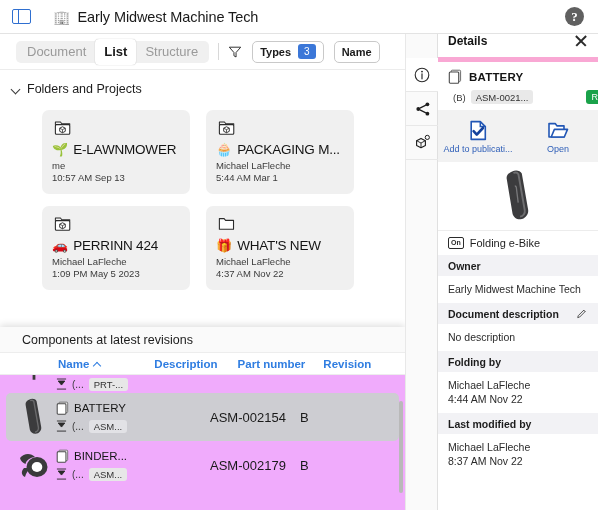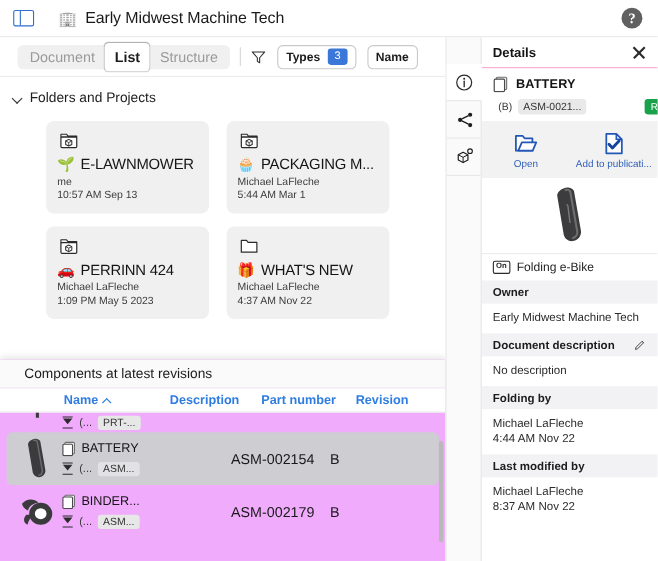--- a/index.html
+++ b/index.html
@@ -418,24 +418,24 @@
     position: absolute;
     left: 438px; top: 34px;
     width: 160px; height: 476px;
     background: #ffffff;
     box-sizing: border-box;
     overflow: hidden;
   }
   .details-head {
     height: 28px;
     display: flex;
-    align-items: center;
+    align-items: flex-start;
     padding: 0 10px;
     box-sizing: border-box;
-    border-bottom: 1px solid #f9a8d4;
+    border-bottom: 5px solid #f9a8d4;
   }
   .details-title {
     font-size: 12px;
     font-weight: bold;
     color: #141414;
     flex: 1;
   }
   .close-x {
     width: 14px; height: 14px;
     position: relative;
@@ -819,36 +819,36 @@
         </svg>
         <span class="rev-letter">(B)</span>
         <span class="pn-chip">ASM-0021...</span>
         <span class="status-badge">Released</span>
       </div>
     </div>
 
     <div class="actions">
       <div class="action">
         <div class="action-icon">
-          <svg width="22" height="21" viewBox="0 0 22 21">
-            <path d="M2 17V3.6h6.2l1.9 2.3H17V17z" fill="#fff" stroke="#2257b5" stroke-width="1.6" stroke-linejoin="round"></path>
-            <path d="M4.2 17l3.2-7.6h13.1L17.3 17z" fill="#fff" stroke="#2257b5" stroke-width="1.6" stroke-linejoin="round"></path>
-          </svg>
-        </div>
-        <span class="action-label">Open</span>
-      </div>
-      <div class="action">
-        <div class="action-icon">
           <svg width="21" height="21" viewBox="0 0 21 21">
             <path d="M3.2 1.6h9.1l5 5V19.4H3.2z" fill="#fff" stroke="#2257b5" stroke-width="1.6" stroke-linejoin="round"></path>
             <path d="M12.3 1.6v5h5" fill="none" stroke="#2257b5" stroke-width="1.5"></path>
             <path d="M5.6 11.2l3.2 3.4 6.1-6.6" fill="none" stroke="#14429c" stroke-width="2.6" stroke-linecap="round" stroke-linejoin="round"></path>
           </svg>
         </div>
         <span class="action-label">Add to publicati...</span>
+      </div>
+      <div class="action">
+        <div class="action-icon">
+          <svg width="22" height="21" viewBox="0 0 22 21">
+            <path d="M2 17V3.6h6.2l1.9 2.3H17V17z" fill="#fff" stroke="#2257b5" stroke-width="1.6" stroke-linejoin="round"></path>
+            <path d="M4.2 17l3.2-7.6h13.1L17.3 17z" fill="#fff" stroke="#2257b5" stroke-width="1.6" stroke-linejoin="round"></path>
+          </svg>
+        </div>
+        <span class="action-label">Open</span>
       </div>
     </div>
 
     <div class="preview">
       <svg width="30" height="56" viewBox="0 0 30 56">
         <path d="M9.2 3.4 C12.6 1.5 17.3 2.3 18.8 5.6 L25.1 41.6 C26 46.4 22.2 50.9 17.5 51.2 C13.6 51.5 10.3 49 9.5 45.4 L3.7 10.8 C3 7.4 6 4.7 9.2 3.4 Z" fill="#3c3c3e"></path>
         <path d="M10.4 5 C12.2 4.2 14.4 4.5 15.4 6.2 L21.7 42 C22.4 45.6 20.1 48.3 17.1 48.6" fill="none" stroke="#6e6e70" stroke-width="1.9"></path>
         <path d="M11.8 18 C12.6 18 13.2 18.6 13.3 19.4 L15.2 34.6" fill="none" stroke="#8d8d90" stroke-width="1.3" opacity=".75"></path>
       </svg>
     </div>

